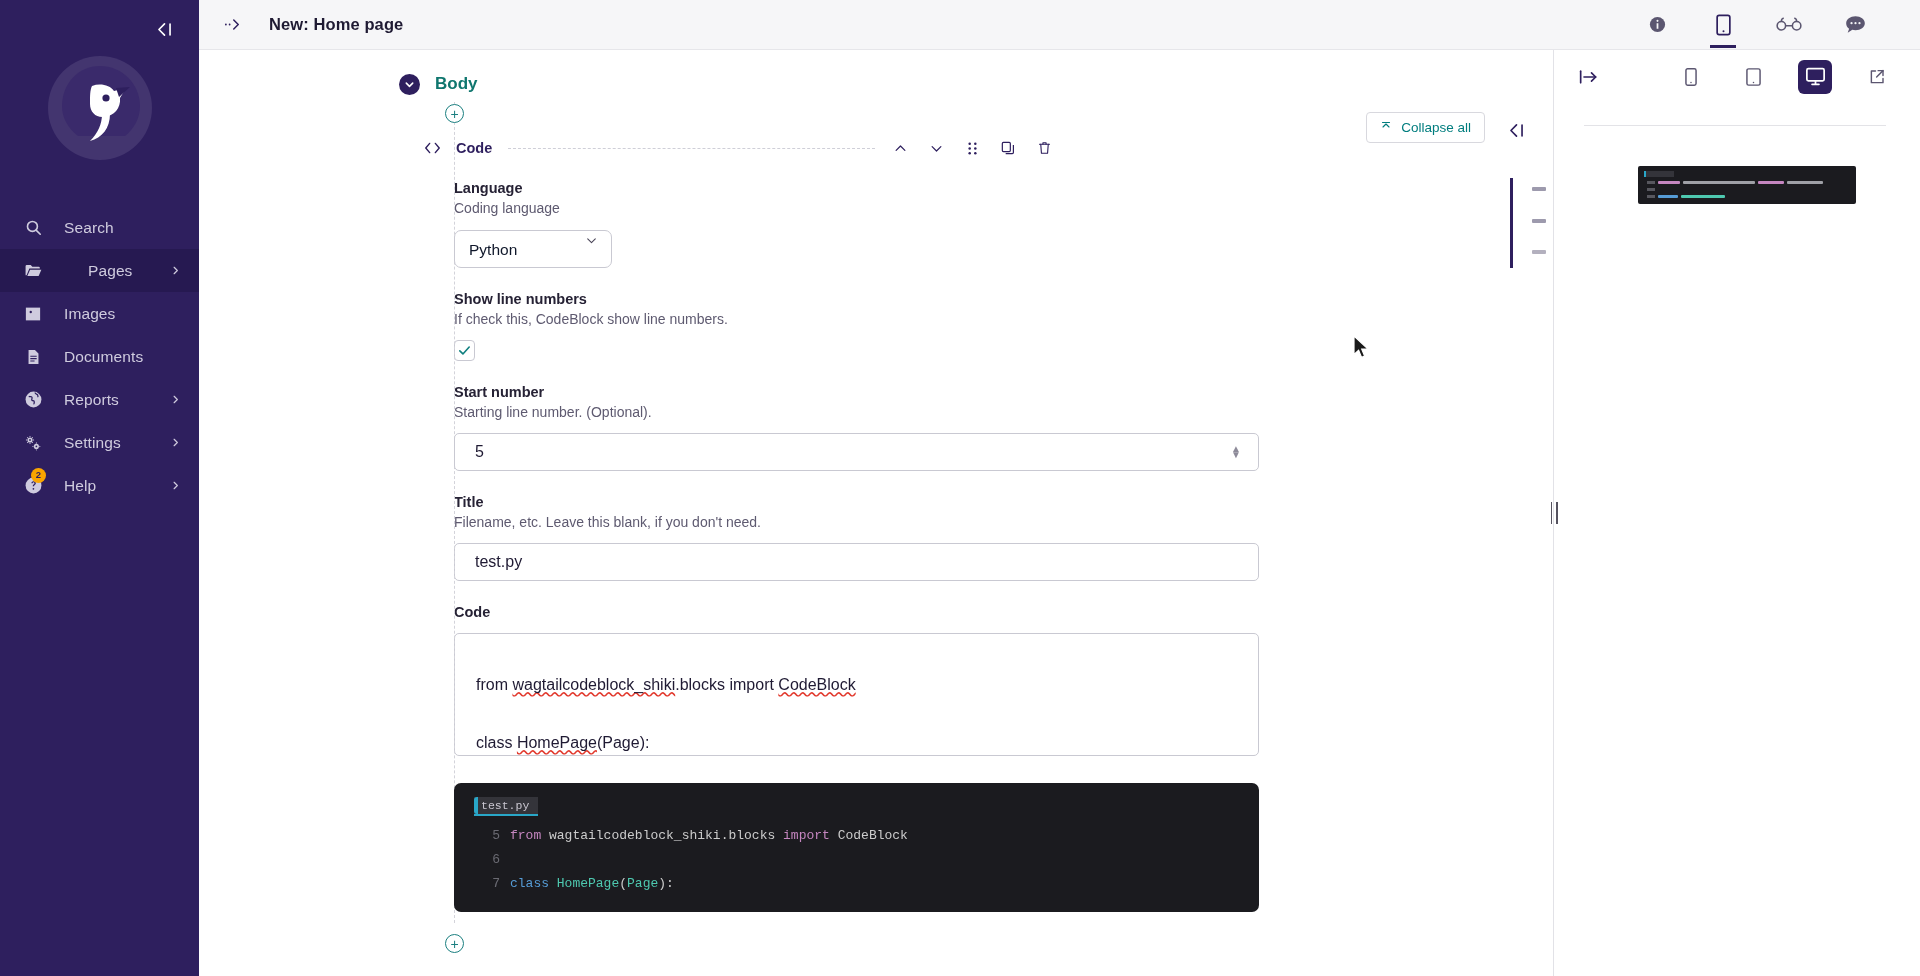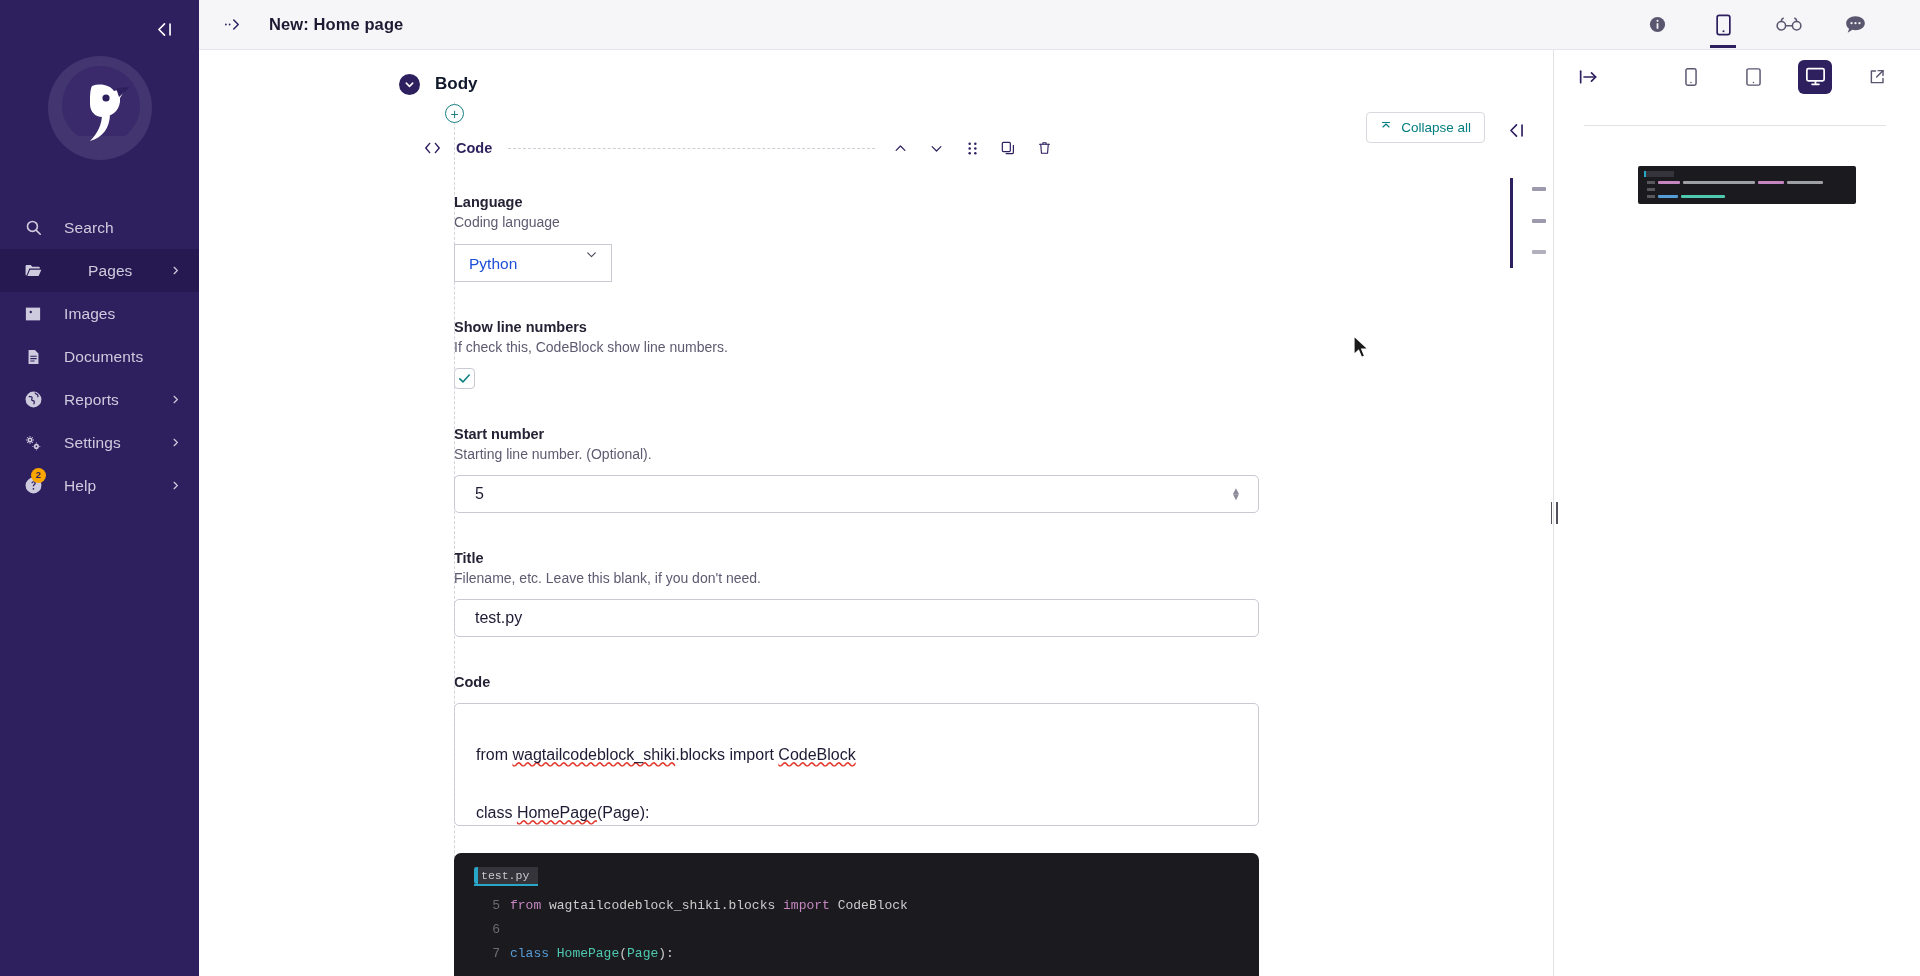--- a/index.html
+++ b/index.html
@@ -87,21 +87,21 @@
   }
 
   
   #body-header { display: flex; align-items: center; padding: 24px 0 0 236px; height: 44px; }
   #body-toggle {
     width: 21px; height: 21px; border-radius: 50%; background: #2E1F5E;
     color: #fff; display: flex; align-items: center; justify-content: center;
     margin-left: -36px; cursor: pointer; flex: 0 0 21px;
   }
   #body-label {
-    margin-left: 15px; font-size: 17px; font-weight: bold; color: #0f172a;
+    margin-left: 15px; font-size: 17px; font-weight: bold; color: #0f766e;
   }
 
   #collapse-all-wrap {
     position: absolute; top: 62px; right: 24px;
     display: flex; align-items: flex-end; gap: 18px;
   }
   #collapse-all {
     display: flex; align-items: center; gap: 9px;
     border: 1px solid #D8D8DE; background: #fff; border-radius: 4px;
     height: 31px; padding: 0 13px; color: #007D7E;
@@ -135,28 +135,28 @@
   .block-head .code-icon { color: #2E1F5E; width: 22px; display:flex; justify-content:center; }
   .block-head .block-title {
     margin-left: 13px; font-size: 14.5px; font-weight: bold; color: #2E1F5E;
   }
   .block-head .dashed-fill {
     flex: 1; border-top: 1px dashed #CFCFD8; margin: 0 16px; height: 1px;
   }
   .block-actions { display: flex; align-items: center; gap: 18px; color: #2E1F5E; }
   .block-actions .act { cursor: pointer; display: flex; align-items: center; justify-content: center; width: 18px; height: 18px; }
 
-  .field { margin-top: 37px; }
+  .field { margin-top: 23px; }
   .field-label { font-size: 14.5px; color: #262235; font-weight: 600; }
   .field-help { font-size: 14px; color: #5E5A70; margin-top: 4px; }
 
   select.lang-select {
     margin-top: 14px; width: 158px; height: 38px;
-    border: 1px solid #C9C9D2; border-radius: 0; background: #fff;
-    font-size: 15.5px; color: #1d4ed8; padding: 0 10px 0 14px;
+    border: 1px solid #C9C9D2; border-radius: 7px; background: #fff;
+    font-size: 15.5px; color: #0f172a; padding: 0 10px 0 14px;
     font-family: inherit; appearance: none; cursor: pointer;
   }
   .select-wrap { position: relative; display: inline-block; }
   .select-chevron {
     position: absolute; right: 14px; top: 50%; transform: translateY(-50%);
     pointer-events: none; color: #4A4558;
   }
 
   .checkbox {
     margin-top: 13px; width: 21px; height: 21px; border-radius: 4px;

